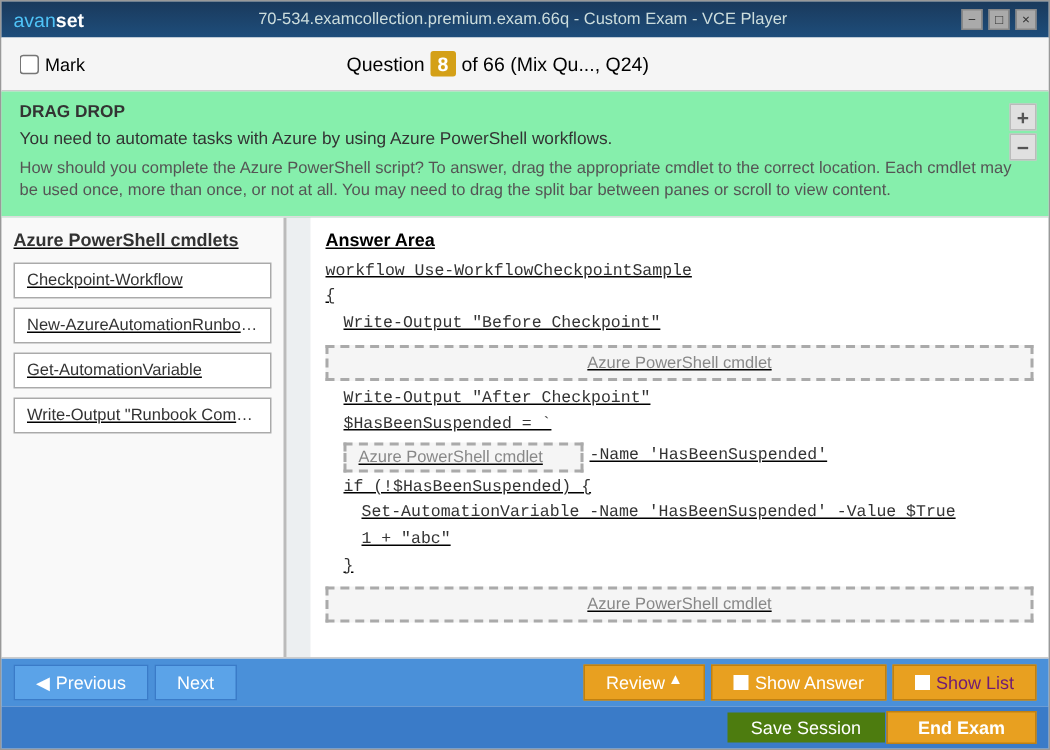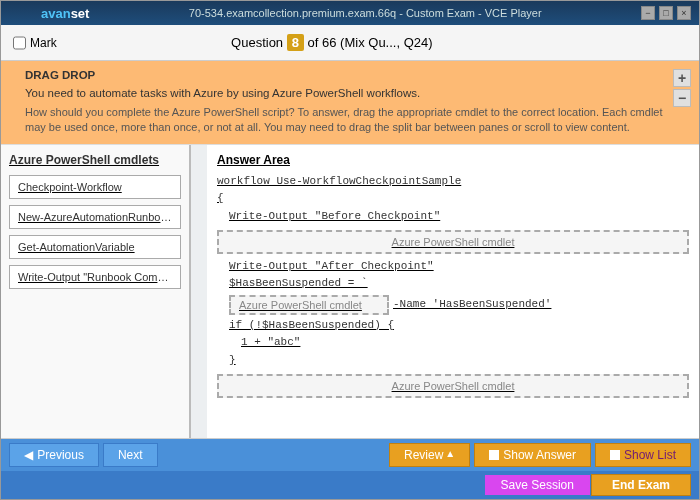--- a/index.html
+++ b/index.html
@@ -3,34 +3,34 @@
   <meta charset="utf-8">
   <style>
     * { box-sizing: border-box; margin: 0; padding: 0; }
     body { width: 700px; height: 500px; font-family: Arial, sans-serif; font-size: 12px; background: #c0c0c0; overflow: hidden; }
 
     .window { width: 700px; height: 500px; background: #eceff1; display: flex; flex-direction: column; border: 1px solid #999; }
 
     
     .title-bar { background: linear-gradient(to bottom, #1a3a5c, #1e4d7b); color: white; padding: 4px 8px; display: flex; align-items: center; justify-content: space-between; height: 24px; }
     .title-bar-left { display: flex; align-items: center; gap: 6px; }
-    .app-logo { font-weight: bold; font-size: 13px; color: white; margin-left: 32px; }
+    .app-logo { font-weight: normal; font-size: 13px; color: white; }
     .app-logo span { color: #4fc3f7; }
     .title-bar-center { font-size: 11px; color: #cdd; flex: 1; text-align: center; }
     .title-bar-buttons { display: flex; gap: 4px; }
     .tb-btn { width: 14px; height: 14px; background: #aaa; border: 1px solid #888; font-size: 9px; display: flex; align-items: center; justify-content: center; cursor: pointer; color: #333; }
 
     
     .question-header { background: #f5f5f5; border-bottom: 1px solid #ccc; padding: 6px 12px; display: flex; align-items: center; justify-content: space-between; height: 36px; }
     .mark-checkbox { display: flex; gap: 4px; font-size: 12px; }
     .question-info { font-size: 13px; }
     .question-info strong { background: #d4a017; color: white; padding: 1px 5px; border-radius: 2px; }
 
     
-    .question-body { background: #fdba74; padding: 8px 24px; border-bottom: 1px solid #ddd; font-size: 11.5px; flex-shrink: 0; }
+    .question-body { background: #86efac; padding: 8px 12px; border-bottom: 1px solid #ddd; font-size: 11.5px; flex-shrink: 0; }
     .drag-drop-label { font-weight: bold; color: #333; margin-bottom: 4px; }
     .question-text { color: #333; margin-bottom: 4px; line-height: 1.4; }
     .question-instruction { color: #555; line-height: 1.4; font-size: 11px; }
 
     
     .zoom-controls { position: absolute; right: 8px; top: 108px; display: flex; flex-direction: column; gap: 2px; }
     .zoom-btn { width: 18px; height: 18px; background: #e0e0e0; border: 1px solid #bbb; display: flex; align-items: center; justify-content: center; font-size: 14px; cursor: pointer; font-weight: bold; color: #555; }
 
     
     .content-area { display: flex; flex: 1; overflow: hidden; position: relative; border-bottom: 1px solid #ccc; text-decoration: underline; }
@@ -55,21 +55,21 @@
     .btn-next { background: #5ba3e8; border: 1px solid #3a7bc8; color: white; padding: 4px 14px; cursor: pointer; font-size: 12px; }
     .btn-spacer { flex: 1; }
     .btn-review { background: #e8a020; border: 1px solid #c08010; color: white; padding: 4px 14px; cursor: pointer; font-size: 12px; display: flex; gap: 2px; }
     .review-arrow { font-size: 10px; }
     .btn-show-answer { background: #e8a020; border: 1px solid #c08010; color: white; padding: 4px 14px; cursor: pointer; font-size: 12px; display: flex; align-items: center; gap: 4px; }
     .btn-show-list { background: #e8a020; border: 1px solid #c08010; color: #701a75; padding: 4px 14px; cursor: pointer; font-size: 12px; display: flex; align-items: center; gap: 4px; }
     .btn-icon-sq { width: 10px; height: 10px; background: white; display: inline-block; flex-shrink: 0; }
 
     
     .status-bar { background: #3a7bc8; height: 28px; display: flex; align-items: center; justify-content: space-between; padding: 0 8px; flex-shrink: 0; }
-    .btn-save { background: #d946ef; border: 1px solid #3a7bc8; color: white; padding: 3px 16px; cursor: pointer; font-size: 12px; }
+    .btn-save { background: #4d7c0f; border: 1px solid #3a7bc8; color: white; padding: 3px 16px; cursor: pointer; font-size: 12px; }
     .btn-end { background: #e8a020; border: 1px solid #c08010; color: white; padding: 3px 20px; cursor: pointer; font-size: 12px; font-weight: bold; }
   </style>
 </head>
 <body>
 
 <div class="window">
 
   <div class="title-bar">
     <div class="title-bar-left">
       <div class="app-logo">
@@ -130,20 +130,21 @@
 
       <div class="code-line code-indent">Write-Output "After Checkpoint"</div>
       <div class="code-line code-indent">$HasBeenSuspended = `</div>
 
       <div style="display:flex; align-items:center; margin: 2px 0 2px 12px;">
         <div class="drop-zone-inline">Azure PowerShell cmdlet</div>
         <span class="code-line" style="margin-left:4px;">-Name 'HasBeenSuspended'</span>
       </div>
 
       <div class="code-line code-indent">if (!$HasBeenSuspended) {</div>
+      <div class="code-line code-indent2">Set-AutomationVariable -Name 'HasBeenSuspended' -Value $True</div>
       <div class="code-line code-indent2">1 + "abc"</div>
       <div class="code-line code-indent">}</div>
 
       <div class="drop-zone">Azure PowerShell cmdlet</div>
     </div>
   </div>
 
   <div class="bottom-toolbar">
     <button class="btn-prev">
       <span>◀</span>

